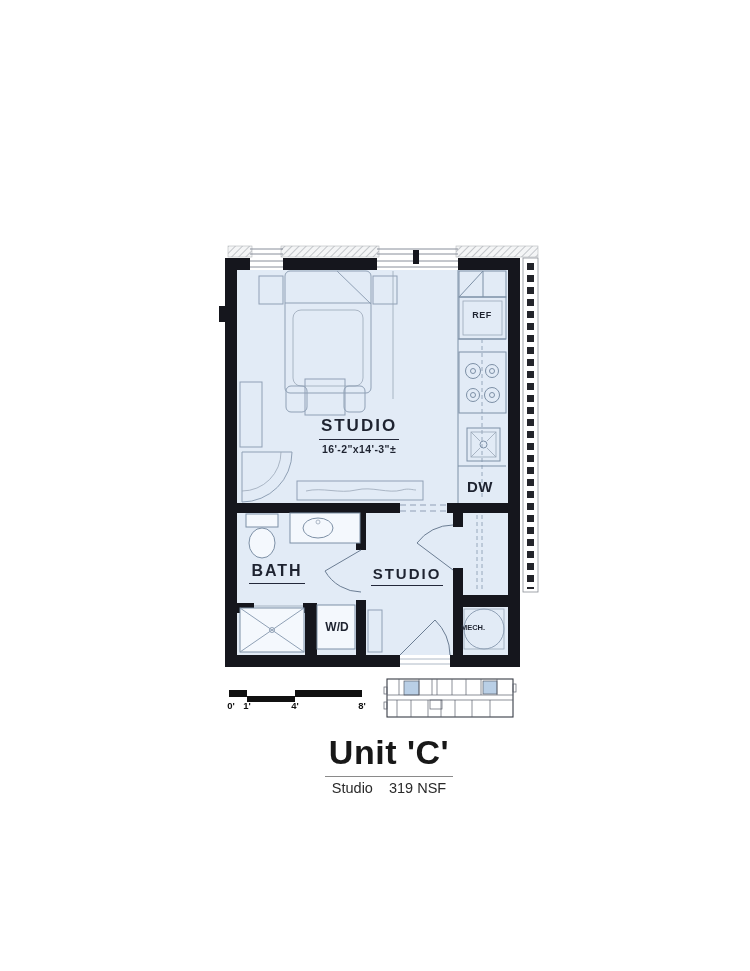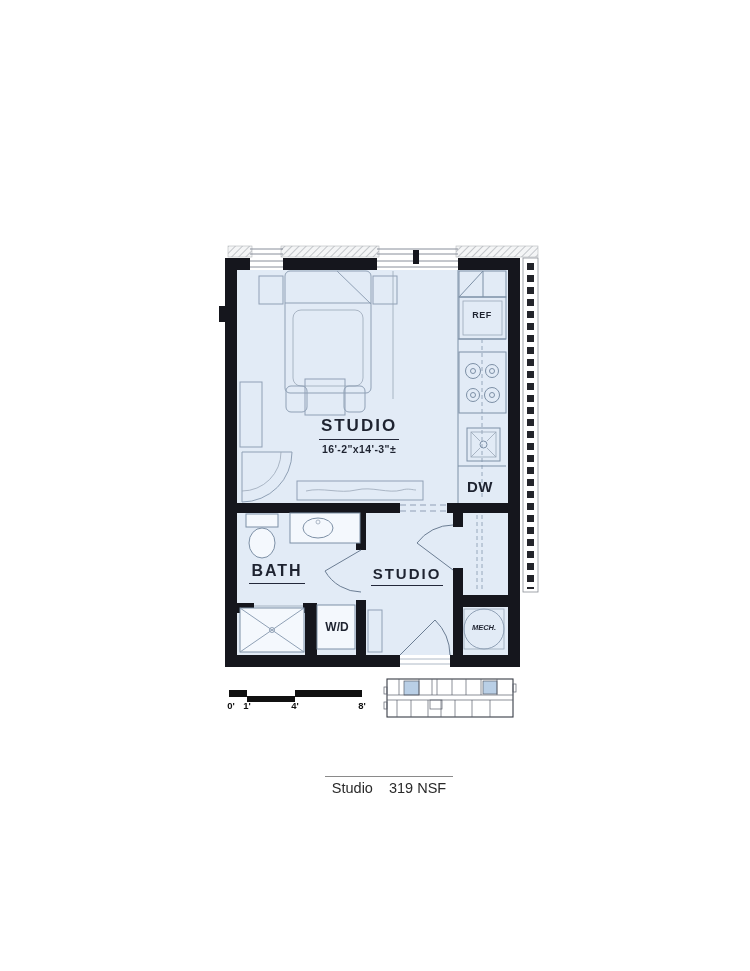--- a/index.html
+++ b/index.html
@@ -22,21 +22,21 @@
 
   .lbl{position:absolute;text-align:center;color:#1e2330;}
   .room-name{font-weight:bold;letter-spacing:2px;border-bottom:1.5px solid #23283a;padding:0 2px 3px 2px;display:inline-block;}
   .lbl-studio{left:294px;top:416px;width:130px;font-size:17px;}
   .lbl-studio .dims{font-size:10.5px;font-weight:bold;letter-spacing:0.4px;margin-top:3px;}
   .lbl-bath{left:227px;top:562px;width:100px;font-size:16px;}
   .lbl-entry{left:357px;top:565px;width:100px;font-size:15px;}
   .lbl-ref{left:457px;top:310px;width:50px;font-size:9px;font-weight:bold;letter-spacing:0.5px;}
   .lbl-dw{left:455px;top:478px;width:50px;font-size:15px;font-weight:bold;letter-spacing:0.5px;}
   .lbl-wd{left:311px;top:620px;width:52px;font-size:12px;font-weight:bold;}
-  .lbl-mech{left:459px;top:623px;width:50px;font-size:7.5px;font-weight:bold;font-style:italic;}
+  .lbl-mech{left:448px;top:623px;width:50px;font-size:7.5px;font-weight:bold;}
   .scale-lbl{position:absolute;top:700px;width:24px;margin-left:-12px;text-align:center;font-size:9.5px;font-weight:bold;color:#111;}
   .title{position:absolute;left:264px;top:733px;width:250px;text-align:center;font-size:34px;font-weight:bold;color:#181818;letter-spacing:0.5px;}
   .title-rule{position:absolute;left:325px;top:776px;width:128px;border-top:1px solid #8a8a8a;}
   .subtitle{position:absolute;left:264px;top:780px;width:250px;display:flex;justify-content:center;gap:16px;font-size:14.5px;color:#2a2a2a;}
 </style>
 </head>
 <body>
 
 <div id="canvas">
 
@@ -252,19 +252,20 @@
   <div class="lbl lbl-ref">REF</div>
   <div class="lbl lbl-dw">DW</div>
   <div class="lbl lbl-wd">W/D</div>
   <div class="lbl lbl-mech">MECH.</div>
 
   <div class="scale-lbl" style="left:231px;">0'</div>
   <div class="scale-lbl" style="left:247px;">1'</div>
   <div class="scale-lbl" style="left:295px;">4'</div>
   <div class="scale-lbl" style="left:362px;">8'</div>
 
+  <div class="title">Unit 'C'</div>
   <div class="title-rule"></div>
   <div class="subtitle">
     <span>Studio</span>
     <span>319 NSF</span>
   </div>
 
 </div>
 
 </body></html>

